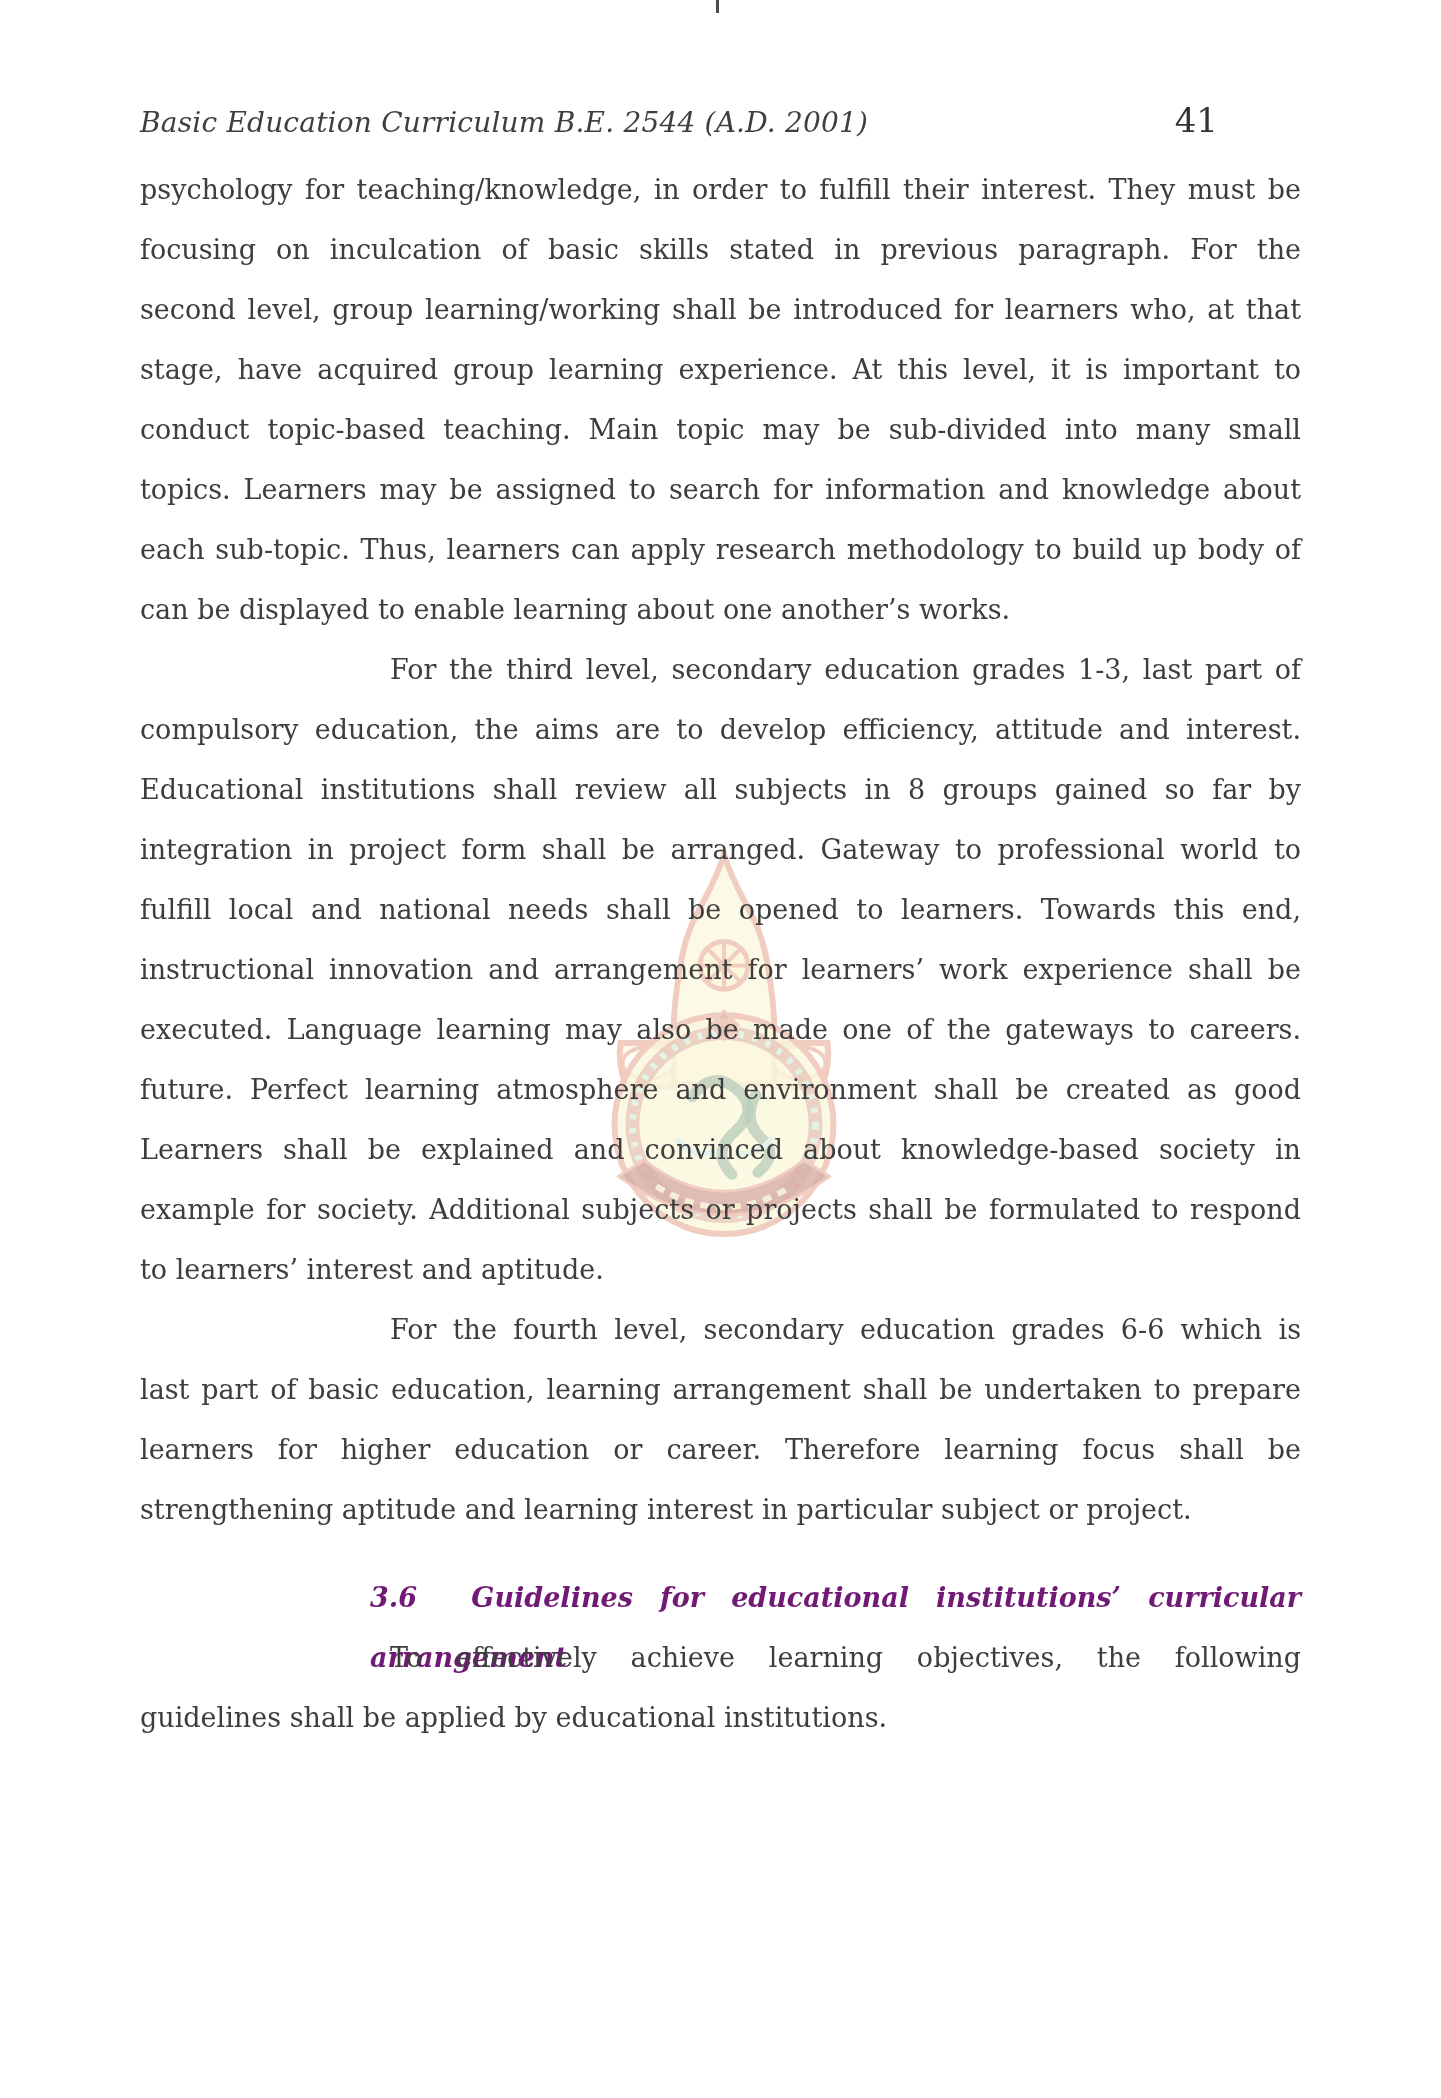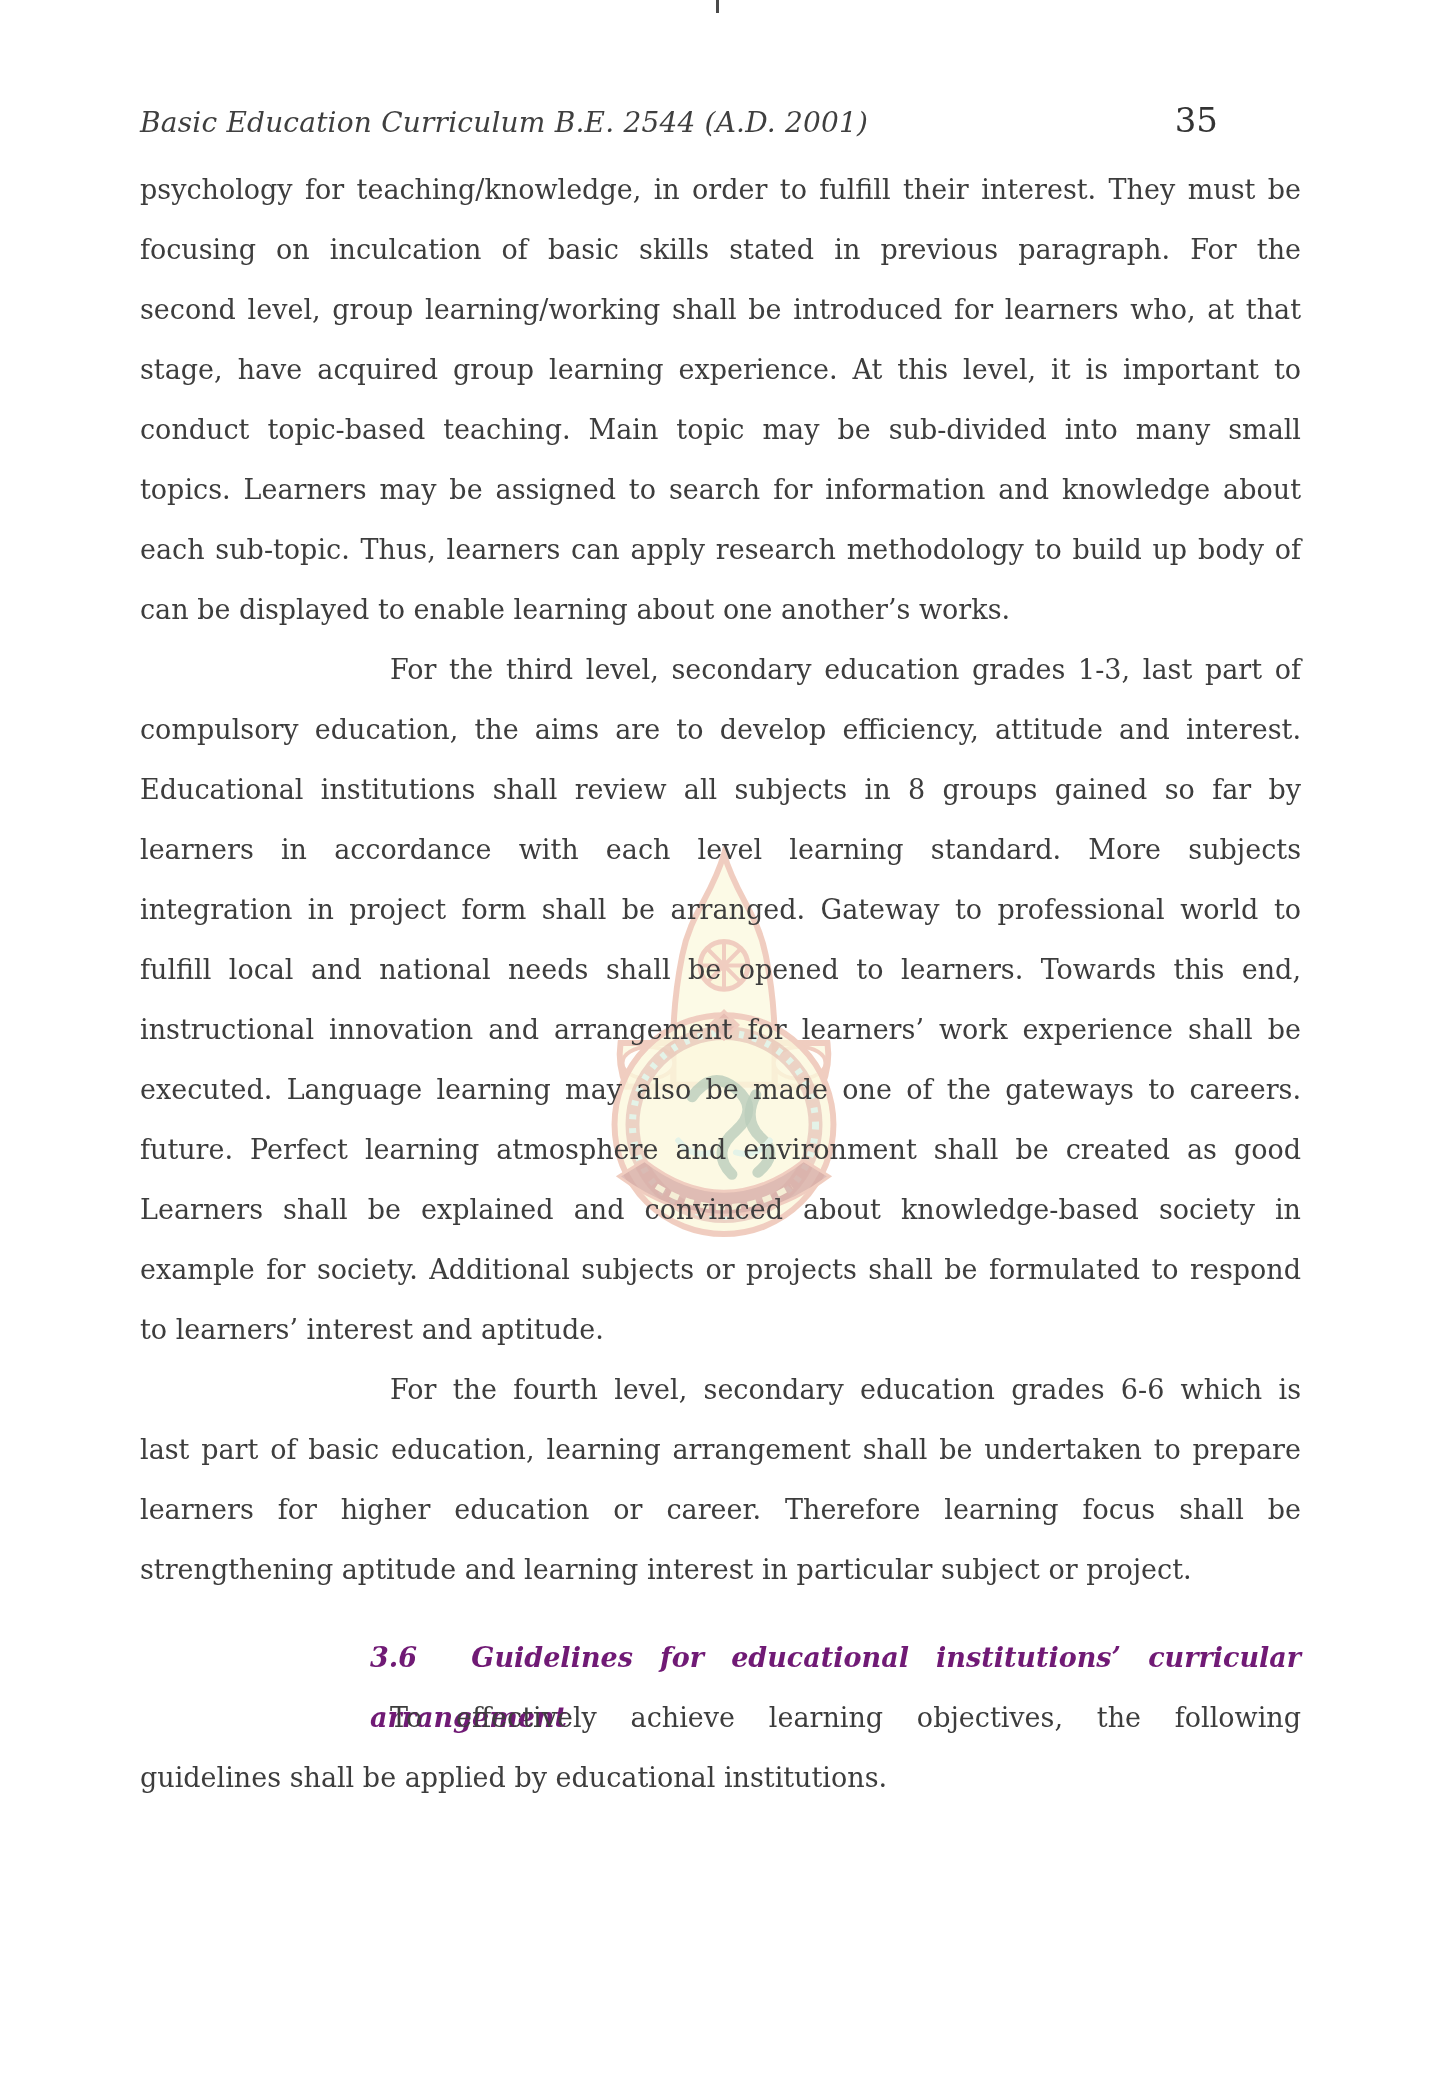--- a/index.html
+++ b/index.html
@@ -70,21 +70,21 @@
 </style>
 </head>
 <body>
 
 <div class="page">
 
   <div class="top-tick"></div>
 
   <div class="page-header">
     <span class="doc-title">Basic Education Curriculum B.E. 2544 (A.D. 2001)</span>
-    <span class="page-number">35</span>
+    <span class="page-number">41</span>
   </div>
 
   <svg class="watermark" viewBox="0 0 328 402" aria-hidden="true">
 
     <path class="wm-crest" d="M164 8
       C152 50 130 68 122 110
       C115 145 113 170 113 198
       L113 240 L215 240 L215 198
       C215 170 213 145 206 110
       C198 68 176 50 164 8 Z"></path>
@@ -121,21 +121,20 @@
       <div class="line">focusing on inculcation of basic skills stated in previous paragraph. For the</div>
       <div class="line">second level, group learning/working shall be introduced for learners who, at that</div>
       <div class="line">stage, have acquired group learning experience. At this level, it is important to</div>
       <div class="line">conduct topic-based teaching. Main topic may be sub-divided into many small</div>
       <div class="line">topics. Learners may be assigned to search for information and knowledge about</div>
       <div class="line">each sub-topic. Thus, learners can apply research methodology to build up body of</div>
       <div class="line para-end">can be displayed to enable learning about one another’s works.</div>
       <div class="line indent">For the third level, secondary education grades 1-3, last part of</div>
       <div class="line">compulsory education, the aims are to develop efficiency, attitude and interest.</div>
       <div class="line">Educational institutions shall review all subjects in 8 groups gained so far by</div>
-      <div class="line">learners in accordance with each level learning standard. More subjects</div>
       <div class="line">integration in project form shall be arranged. Gateway to professional world to</div>
       <div class="line">fulfill local and national needs shall be opened to learners. Towards this end,</div>
       <div class="line">instructional innovation and arrangement for learners’ work experience shall be</div>
       <div class="line">executed. Language learning may also be made one of the gateways to careers.</div>
       <div class="line">future. Perfect learning atmosphere and environment shall be created as good</div>
       <div class="line">Learners shall be explained and convinced about knowledge-based society in</div>
       <div class="line">example for society. Additional subjects or projects shall be formulated to respond</div>
       <div class="line para-end">to learners’ interest and aptitude.</div>
       <div class="line indent">For the fourth level, secondary education grades 6-6 which is</div>
       <div class="line">last part of basic education, learning arrangement shall be undertaken to prepare</div>

